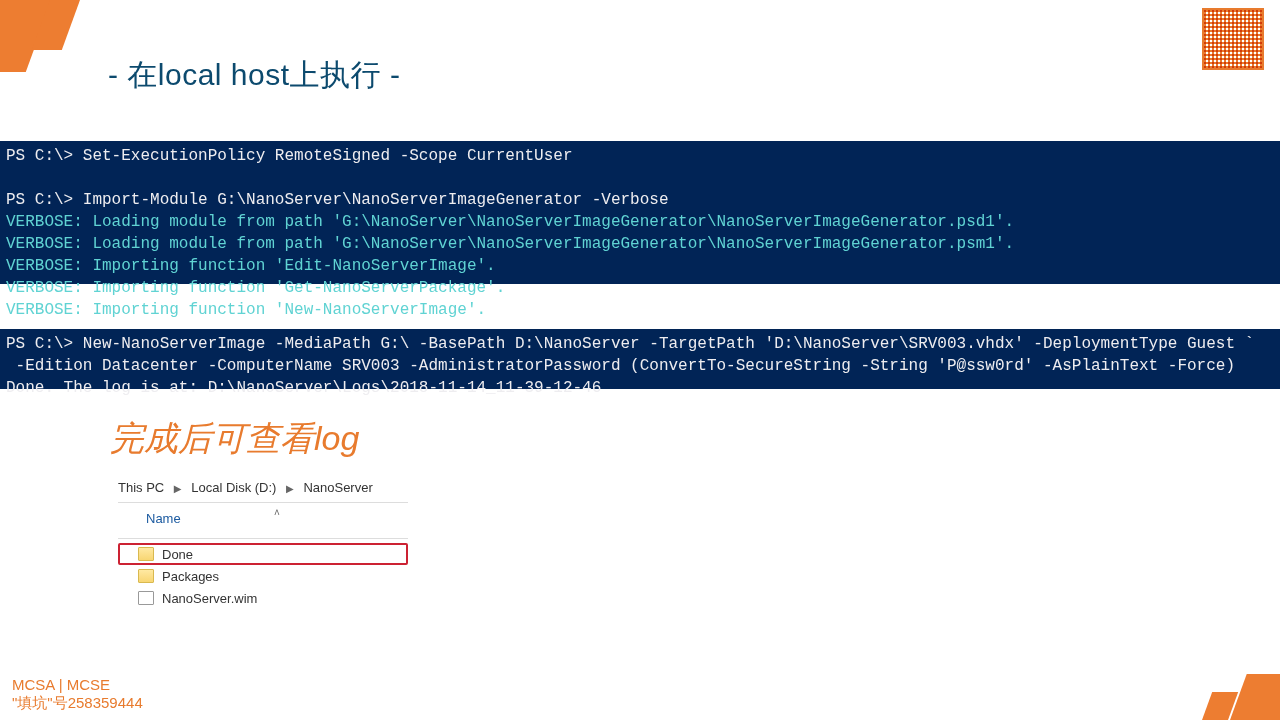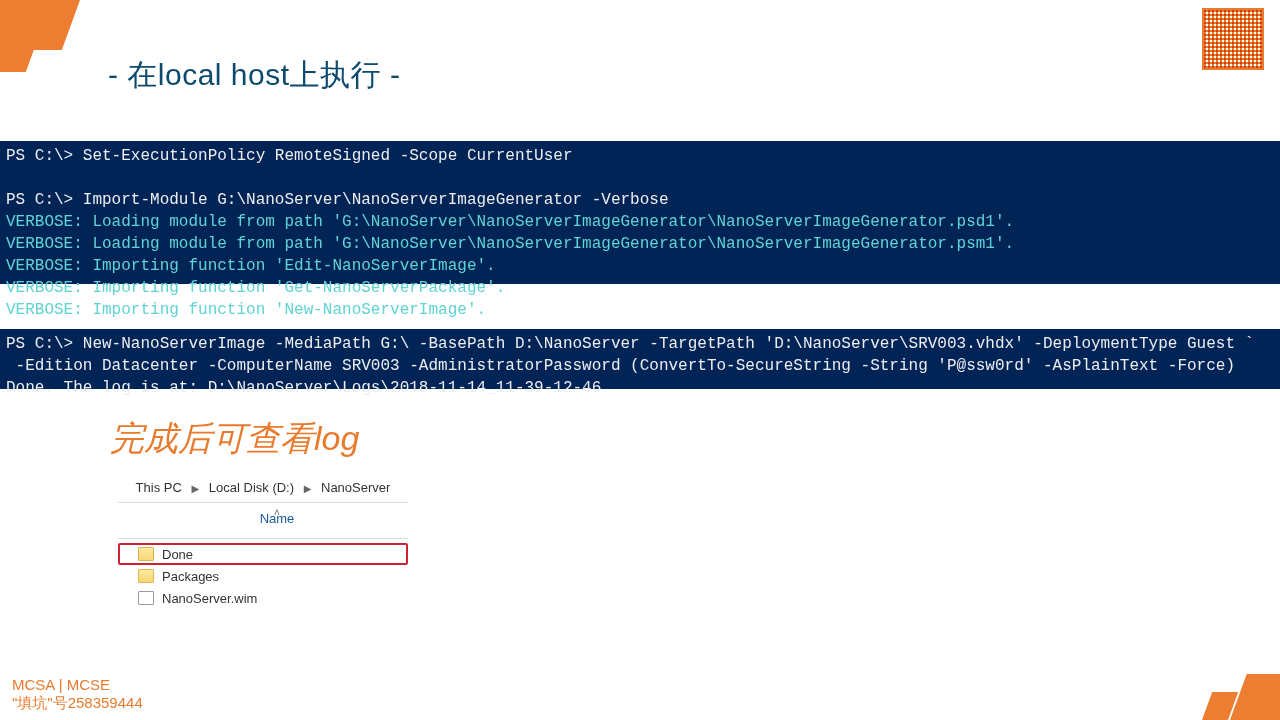--- a/index.html
+++ b/index.html
@@ -60,21 +60,21 @@
   .ps1 { top: 141px; height: 143px; }
   .ps2 { top: 329px; height: 60px; }
   .v { color: #60D3D3; }
   .sub {
     position: absolute; top: 416px; left: 110px;
     color: #E87B2E; font-size: 34px; font-weight: 300; font-style: italic;
   }
   
   .explorer {
     position: absolute; top: 480px; left: 118px;
-    width: 290px; font-size: 13px; color: #333; text-align: center;
+    width: 290px; font-size: 13px; color: #333;
   }
   .crumbs { padding-bottom: 7px; border-bottom: 1px solid #ddd; }
   .crumb { display:inline; }
   .chev { display:inline-block; margin: 0 6px; font-size: 10px; color:#666; vertical-align: middle; }
   .hdr { color:#1b5aa0; padding: 8px 0 12px 28px; border-bottom:1px solid #ddd; position:relative;}
   .sort { position:absolute; left:156px; top:4px; font-size:10px; color:#666; }
   .row { display:flex; align-items:center; height:22px; padding-left:20px; }
   .row.first { border:2px solid #c23; border-radius:2px; padding-left:18px; margin-top:4px;}
   .ico { width:16px; height:14px; margin-right:8px; display:inline-block; }
   .folder { background: linear-gradient(#FFE9A2,#F8D673); border:1px solid #d9b94f; border-radius:1px; position:relative;}

